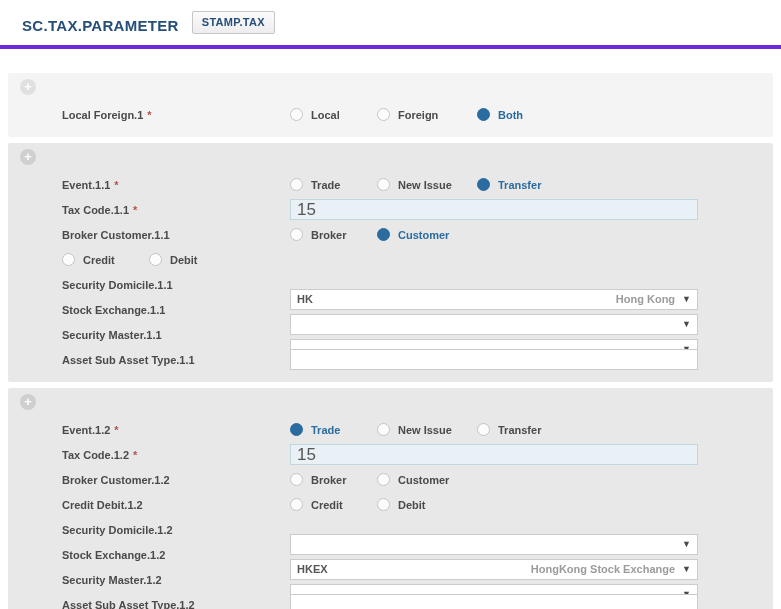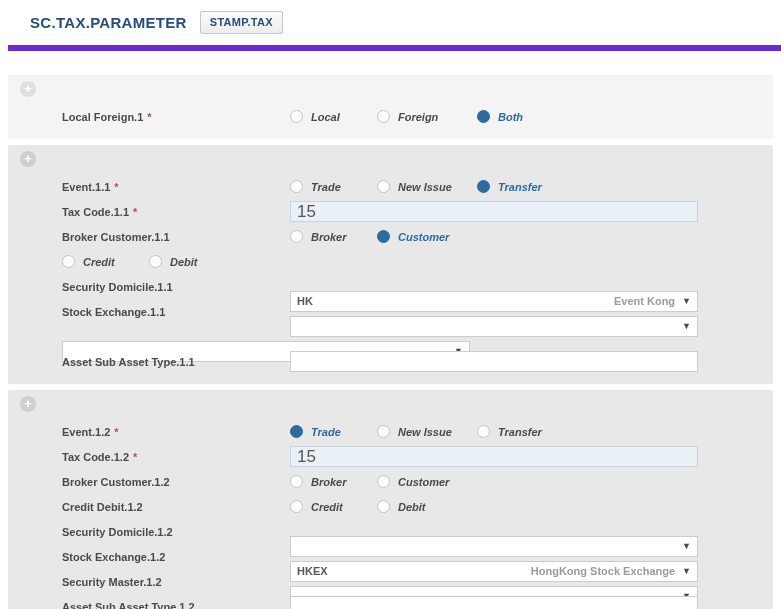--- a/index.html
+++ b/index.html
@@ -14,24 +14,23 @@
     --input-border:#cccccc;
     --desc-gray:#9b9b9b;
   }
   *{box-sizing:border-box;}
   html,body{margin:0;padding:0;}
   body{
     width:781px;height:609px;overflow:hidden;background:#ffffff;
     font-family:"Liberation Sans", sans-serif;
   }
   .app-header{
-    display:flex;align-items:center;gap:13px;
+    display:flex;align-items:flex-end;gap:13px;
     padding:11px 0 11px 22px;
-    border-bottom:6px solid #6d28d9;
-    margin-left:8px;
+    border-bottom:4px solid #6d28d9;
   }
   .page-title{
     color:var(--title-blue,#254e7b);
     font-size:15px;font-weight:bold;letter-spacing:.3px;
   }
   .badge{
     border:1px solid #c6c6c6;border-radius:2px;
     background:linear-gradient(#fbfbfb,#ededed);
     color:var(--title-blue,#254e7b);
     font-size:11px;font-weight:bold;letter-spacing:.3px;
@@ -77,21 +76,20 @@
     width:13px;height:13px;border-radius:50%;
     border:1px solid #c4c4c4;background:#fcfcfc;flex:0 0 13px;
   }
   .radio-circle.checked{
     background:var(--accent-blue,#2a6ba0);
     border-color:var(--accent-blue,#2a6ba0);
   }
   .radio-label{
     font-size:11px;font-weight:bold;color:var(--label-gray,#4a4a4a);
     white-space:nowrap;
-    font-style:italic;
   }
   .radio-label.checked{color:var(--accent-blue,#2a6ba0);}
   .field-input{
     width:100%;height:21px;
     border:1px solid var(--input-border,#ccc);
     background:#ffffff;
     font-family:"Liberation Sans", sans-serif;
     font-size:17px;font-weight:normal;color:#555555;
     padding:8px 6px;outline:none;
   }
@@ -199,36 +197,37 @@
               <span class="radio-circle"></span>
               <span class="radio-label">Debit</span>
             </div>
           </div>
         </div>
         <div class="form-row">
           <div class="row-label"><span>Security Domicile.1.1</span></div>
           <div class="row-field">
             <div class="combo">
               <span class="combo-value">HK</span>
-              <span class="combo-desc">Event Kong</span>
+              <span class="combo-desc">Hong Kong</span>
               <span class="combo-arrow">▼</span>
             </div>
           </div>
         </div>
         <div class="form-row">
           <div class="row-label"><span>Stock Exchange.1.1</span></div>
           <div class="row-field">
             <div class="combo">
               <span class="combo-value"></span>
               <span class="combo-desc"></span>
               <span class="combo-arrow">▼</span>
             </div>
           </div>
         </div>
         <div class="form-row">
+          <div class="row-label"><span>Security Master.1.1</span></div>
           <div class="row-field">
             <div class="combo">
               <span class="combo-value"></span>
               <span class="combo-desc"></span>
               <span class="combo-arrow">▼</span>
             </div>
           </div>
         </div>
         <div class="form-row">
           <div class="row-label"><span>Asset Sub Asset Type.1.1</span></div>

